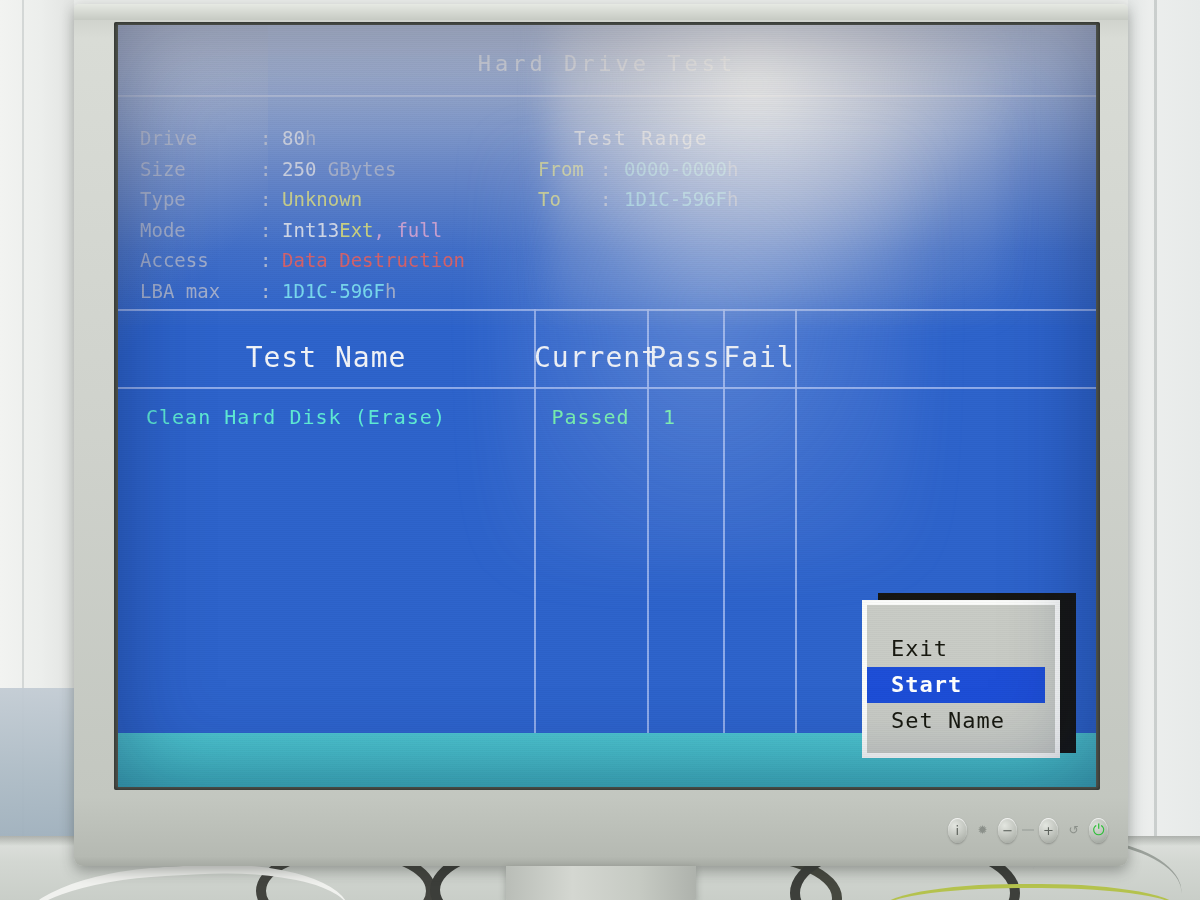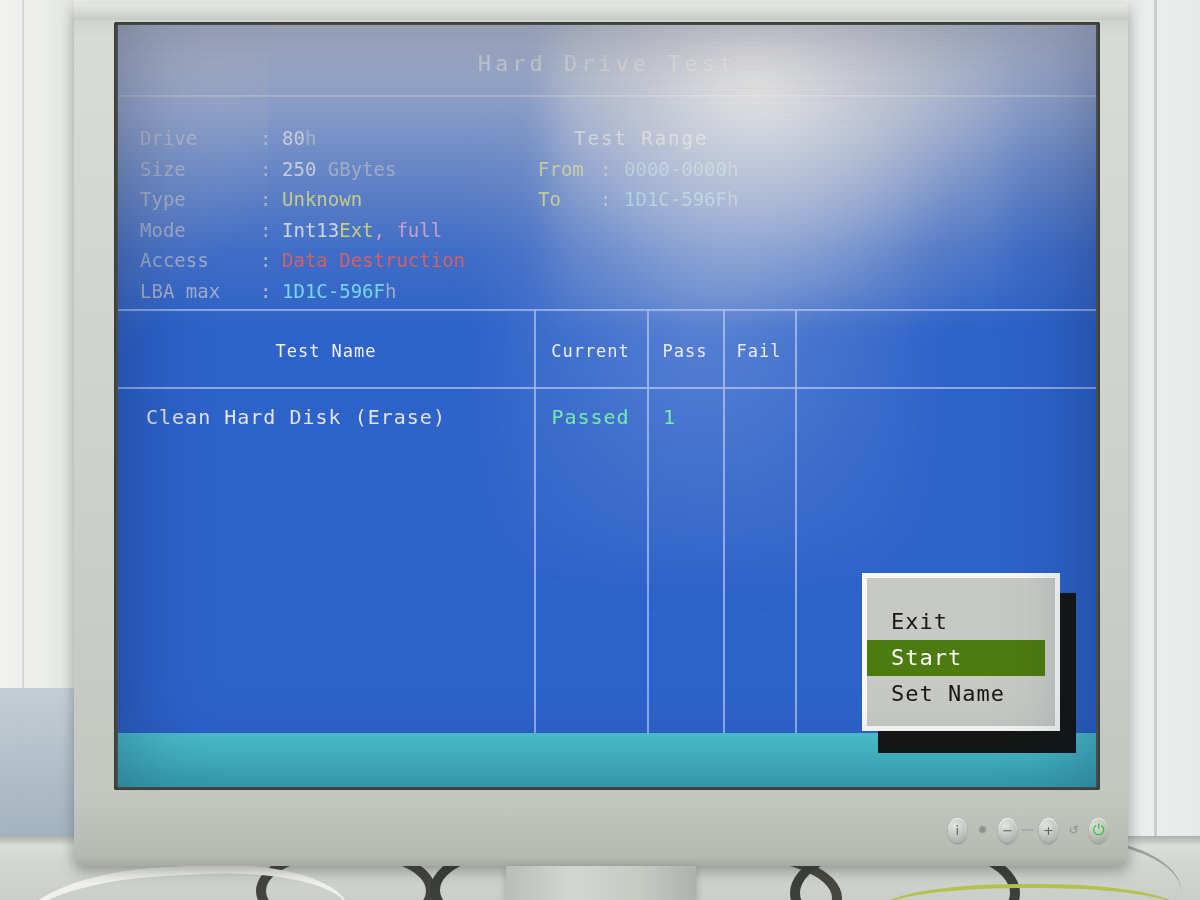--- a/index.html
+++ b/index.html
@@ -180,55 +180,55 @@
   .vline {
     position:absolute; width:2px; background:#9fb6ee; opacity:.85;
     top:284px; height:478px;
   }
   .vl1 { left:416px; }
   .vl2 { left:529px; }
   .vl3 { left:605px; }
   .vl4 { left:677px; }
 
   .th {
-    position:absolute; top:316px; font-size:17px; color:#f2f4f8; letter-spacing:1px;
+    position:absolute; top:316px; font-size:28px; color:#f2f4f8; letter-spacing:1px;
   }
   .th-name    { left:0; width:416px; text-align:center; }
   .th-current { left:416px; width:113px; text-align:center; }
   .th-pass    { left:529px; width:76px; text-align:center; }
   .th-fail    { left:605px; width:72px; text-align:center; }
 
   .trow { position:absolute; top:380px; font-size:20px; letter-spacing:1px; }
-  .td-name    { left:28px; color:#e5e5e5; }
+  .td-name    { left:28px; color:#5eead4; }
   .td-current { left:416px; width:113px; text-align:center; }
   .td-pass    { left:545px; }
   .td-fail    { left:621px; }
 
   
   .statusbar {
     position:absolute; left:0; bottom:0; width:100%; height:54px;
     background:linear-gradient(180deg,#4cc4cf 0%,#46bdc9 50%,#3fb5c2 100%);
   }
 
   
   .menu-shadow {
     position:absolute; left:760px; top:568px; width:198px; height:160px;
     background:#151512; z-index:20;
   }
   .menu {
-    position:absolute; left:744px; top:548px; width:198px; height:158px;
+    position:absolute; left:744px; top:575px; width:198px; height:158px;
     background:#c9ccc6; border:5px solid #fbfcfa; z-index:21;
     padding:26px 0 0 0;
   }
   .menu-item {
     font-size:22px; color:#17180f; letter-spacing:1px;
     padding:3px 0 3px 24px; line-height:30px;
   }
   .menu-item.selected {
-    background:#4d7c0f; color:#ffffff; font-weight:normal;
+    background:#1d4ed8; color:#ffffff; font-weight:bold;
     margin-right:10px;
   }
 
   
   .dell {
     position:absolute; left:0; top:796px; width:100%; text-align:center;
     font-family:"DejaVu Sans", sans-serif;
     font-size:30px; font-weight:bold; letter-spacing:5px;
     color:#b9bdb6;
     text-shadow:0 1px 0 #fdfdfb, 0 -1px 0 #8b8f88;

